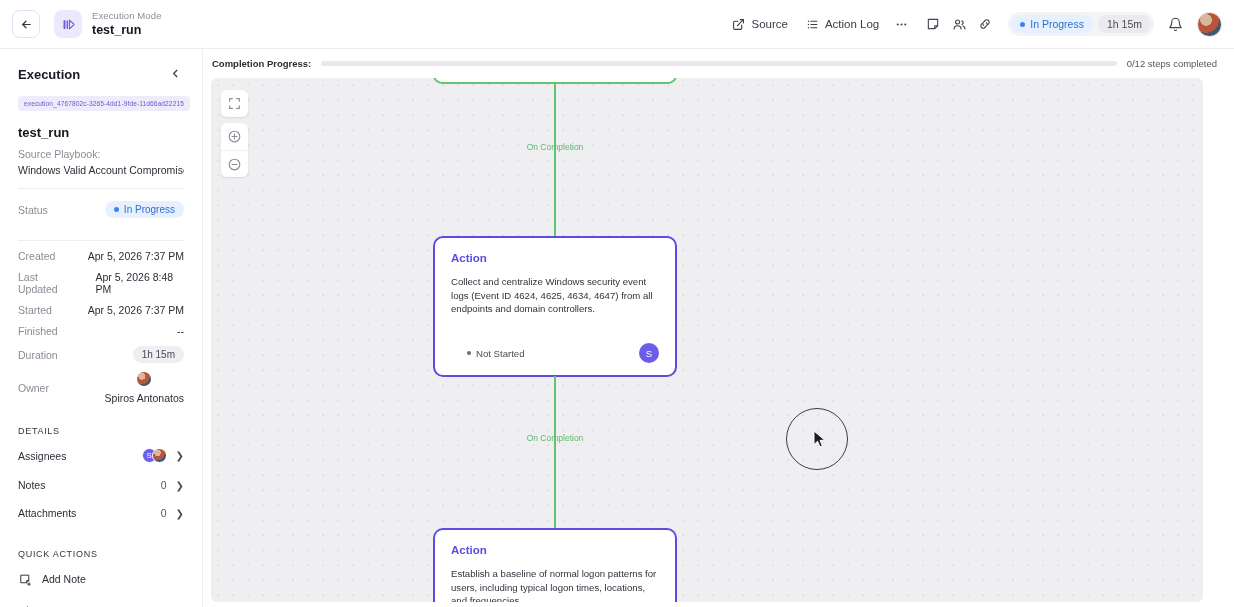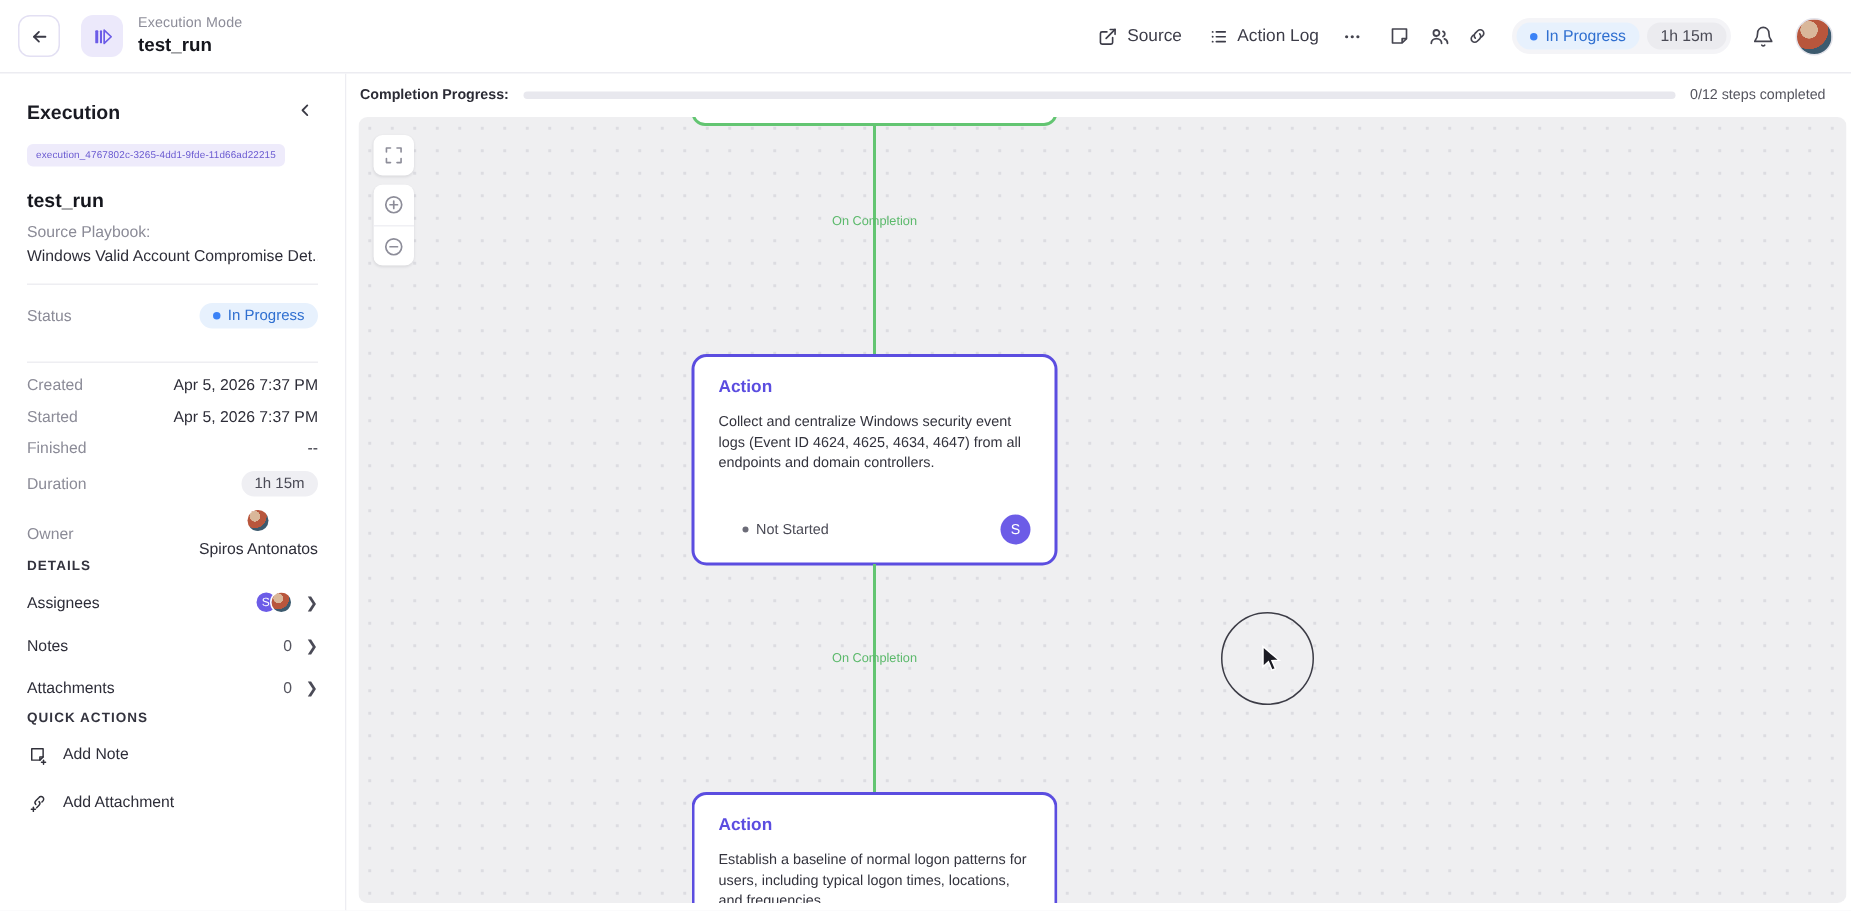--- a/index.html
+++ b/index.html
@@ -66,21 +66,21 @@
     margin-left: 9px; flex: none; overflow: hidden;
     background: radial-gradient(circle at 35% 30%, #d9b79a 0 26%, #b8563c 27% 58%, #3c5a6e 59% 100%);
     border: 1px solid #e3e3ea;
   }
 
   
   .body-wrap { display: flex; height: 558px; width: 1234px; background: #f6f6f8; }
 
   
   .sidebar {
-    width: 231px; height: 558px; background: #ffffff;
+    width: 203px; height: 558px; background: #ffffff;
     border-right: 1px solid #ededf2; padding: 0 18px;
     flex: none; overflow: hidden;
   }
   .sb-head {
     display: flex; align-items: center; justify-content: space-between;
     padding-top: 17px;
   }
   .sb-title { font-size: 13px; font-weight: bold; color: #191a22; }
   .collapse-btn { color: #3a3a45; cursor: pointer; font-size: 12px; line-height: 1; padding: 2px 3px; }
   .exec-id {
@@ -109,22 +109,22 @@
   }
   .v-pill-status .dot { width: 5px; height: 5px; border-radius: 50%; background: #3b82f6; }
   .v-pill-dur { background: #efeff3; color: #4a4a55; font-size: 10px; border-radius: 10px; padding: 3px 9px; }
   .owner-v { display: flex; align-items: center; gap: 6px; flex-direction: column; }
   .owner-av {
     width: 14px; height: 14px; border-radius: 50%; flex: none;
     background: radial-gradient(circle at 35% 30%, #d9b79a 0 26%, #b8563c 27% 58%, #3c5a6e 59% 100%);
   }
 
   .section-head {
-    font-size: 9px; font-weight: bold; letter-spacing: .7px;
-    color: #33333e; margin-bottom: 4px;
+    font-size: 9px; font-weight: normal; letter-spacing: .7px;
+    color: #33333e; margin-top: 22px; margin-bottom: 4px;
   }
   .det-row {
     display: flex; align-items: center; justify-content: space-between;
     padding: 8px 0; font-size: 10.5px; color: #2d2d38; cursor: pointer;
   }
   .det-right { display: flex; align-items: center; gap: 9px; color: #8b8b97; }
   .det-count { font-size: 10.5px; color: #55555f; }
   .chev { color: #4b4b57; font-size: 10px; }
   .avatar-stack { display: flex; align-items: center; }
   .av-s {
@@ -342,20 +342,24 @@
         <span class="dot"></span>
         <span>In Progress</span>
       </span>
     </div>
 
     <div class="divider"></div>
 
     <div class="kv">
       <span class="k">Created</span>
       <span class="v">Apr 5, 2026 7:37 PM</span>
+    </div>
+    <div class="kv">
+      <span class="k">Last Updated</span>
+      <span class="v">Apr 5, 2026 8:48 PM</span>
     </div>
     <div class="kv">
       <span class="k">Started</span>
       <span class="v">Apr 5, 2026 7:37 PM</span>
     </div>
     <div class="kv">
       <span class="k">Finished</span>
       <span class="v">--</span>
     </div>
     <div class="kv">

